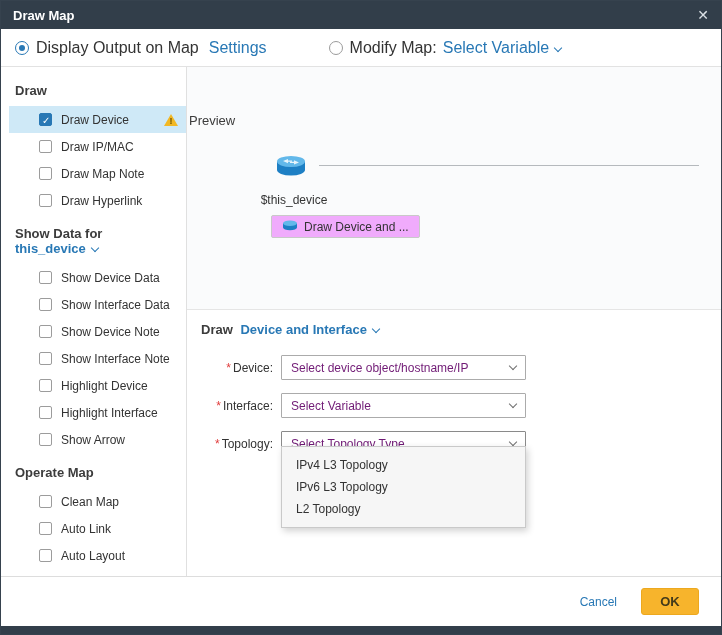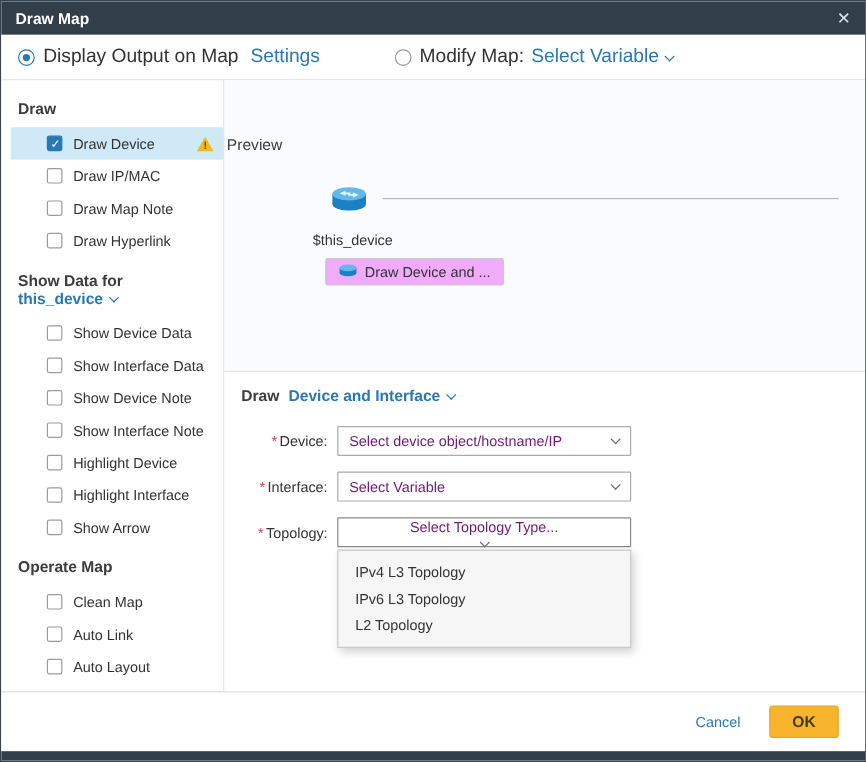--- a/index.html
+++ b/index.html
@@ -46,23 +46,23 @@
   .dev-label { position:absolute; left:52px; top:126px; width:110px; text-align:center; font-size:12px; color:#333; }
   .pv-btn { position:absolute; left:84px; top:148px; display:inline-flex; align-items:center; gap:6px; background:#f0abfc; border:1px solid #c9c9c9; border-radius:2px; height:23px; padding:0 10px; font-size:12px; color:#333; cursor:pointer; }
 
   .formsec { flex:1 1 auto; position:relative; padding:12px 0 0 14px; font-size:12px; color:#333; background:#fff; }
   .sec-title { font-size:13px; font-weight:bold; color:#3c3c3c; margin-bottom:18px; }
   .sec-title .link { margin-left:4px; font-weight:bold; }
   .frow { display:flex; align-items:center; margin-bottom:13px; }
   .flabel { width:72px; text-align:right; margin-right:8px; color:#333; white-space:nowrap; }
   .req { color:#e03b3b; margin-right:2px; }
   .select { width:245px; height:25px; border:1px solid #ababab; border-radius:1px; background:#fff; display:flex; align-items:center; justify-content:space-between; padding:0 9px; color:#701a75; cursor:pointer; }
-  .select.focused { border-color:#8a8a8a;flex-direction:column; }
+  .select.focused { border-color:#8a8a8a; }
   .sel-chev { width:6px; height:6px; border-right:1.5px solid #6f6f6f; border-bottom:1.5px solid #6f6f6f; transform:rotate(45deg); margin-top:-3px; }
-  .dropdown { position:absolute; left:94px; top:148px; width:245px; background:#f6f6f6; border:1px solid #c9c9c9; box-shadow:2px 3px 7px rgba(0,0,0,0.18); padding:7px 0; z-index:5; }
+  .dropdown { position:absolute; left:94px; top:136px; width:245px; background:#f6f6f6; border:1px solid #c9c9c9; box-shadow:2px 3px 7px rgba(0,0,0,0.18); padding:7px 0; z-index:5; }
   .dd-item { height:22px; line-height:22px; padding-left:14px; color:#333; cursor:pointer; }
 
   
   .footer { flex:0 0 50px; border-top:1px solid #ddd; display:flex; align-items:center; justify-content:flex-end; padding-right:22px; gap:24px; font-size:12px; background:#fff; }
   .ok-btn { background:#f7b42c; border:1px solid #eca81f; border-radius:3px; width:58px; height:27px; font-size:13px; font-weight:bold; color:#433a1a; display:flex; align-items:center; justify-content:center; cursor:pointer; }
   .strip { flex:0 0 8px; background:#323e4a; }
 </style>
 </head>
 <body>
 

